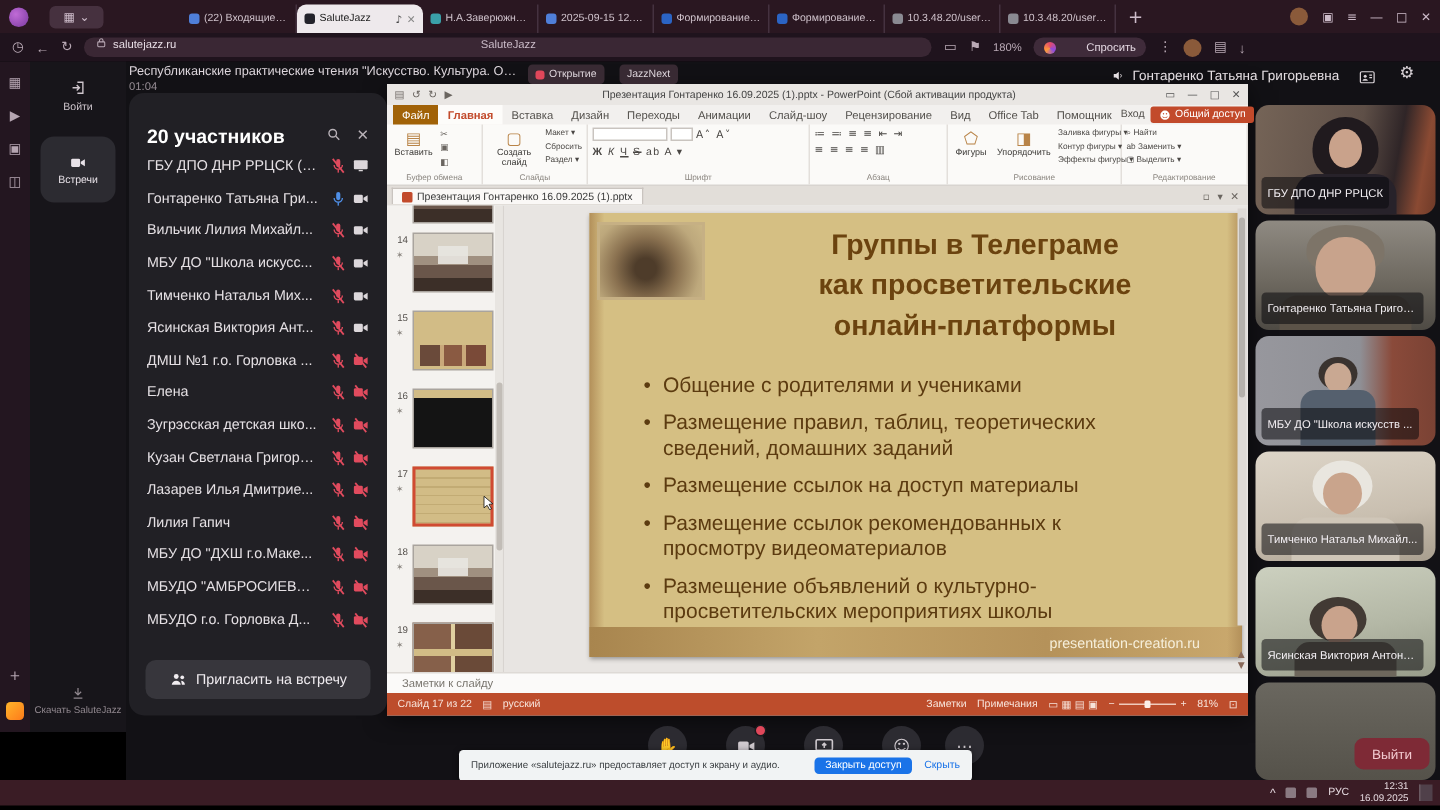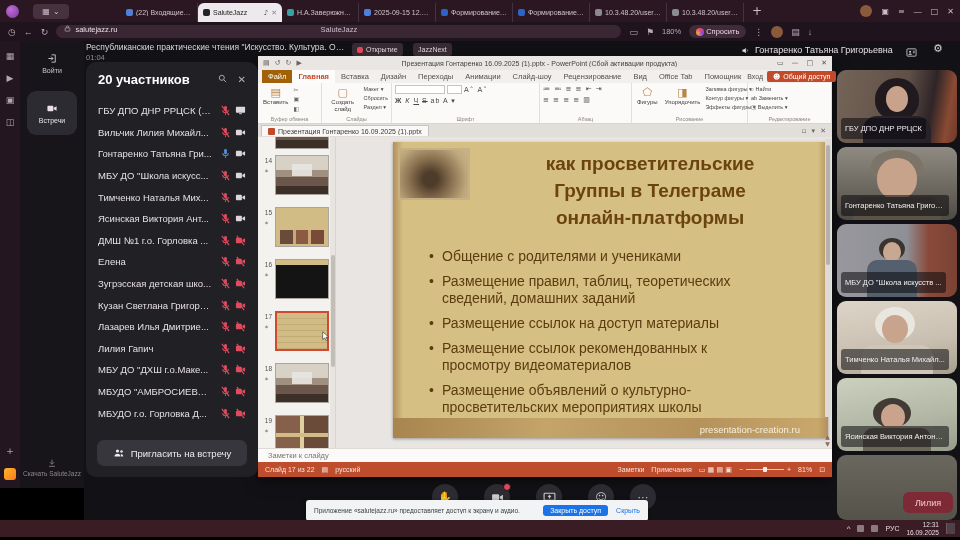--- a/index.html
+++ b/index.html
@@ -30,21 +30,21 @@
 
   
   #addressbar{position:absolute;left:0;top:22px;width:960px;height:19px;background:#1f131d;
     display:flex;align-items:center;gap:8px;padding:0 8px;z-index:6;color:#b9a9b5}
   .abico{font-size:9px;flex:none}
   #omnibox{flex:none;width:565px;height:13px;background:#3a2734;border-radius:7px;display:flex;
     align-items:flex-start;padding:0 8px;position:relative}
   #omnibox .url{font-size:7.5px;color:#e8dee6;margin-left:4px;z-index:1}
   #omnibox .ptitle{position:absolute;left:0;right:0;text-align:center;font-size:7.5px;color:#cbbcc8}
   .zoomlabel{font-size:7.5px}
-  .askpill{height:13px;border-radius:7px;background:#3f2b3a;display:flex;align-items:center;gap:2px;
+  .askpill{height:13px;border-radius:7px;background:#3f2b3a;display:flex;align-items:center;gap:20px;
     padding:0 7px;font-size:7.5px;color:#e4d8e2;flex:none}
   .askdot{width:8px;height:8px;border-radius:50%;background:conic-gradient(#e34b6a,#8a4ae0,#ff9a3a,#e34b6a)}
 
   
   #app{position:absolute;left:0;top:41px;width:960px;height:479px;background:#121115}
   #rail{position:absolute;left:0;top:0;width:20px;height:447px;background:#231620;display:flex;
     flex-direction:column;align-items:center;padding:10px 0 8px;gap:12px;color:#b5a5b1;font-size:9px;z-index:2}
   .railspacer{flex:1}
   .railorange{width:12px;height:12px;border-radius:3px;background:linear-gradient(135deg,#ffb52a,#ff7a1a)}
   #blackcorner{position:absolute;left:0;top:447px;width:84px;height:32px;background:#000;z-index:2}
@@ -60,21 +60,21 @@
   #meettimer{position:absolute;left:86px;top:12px;color:#968d94;font-size:7.5px;z-index:3}
   .badge{position:absolute;top:2px;height:13px;background:#382a33;border-radius:3px;color:#ded6dc;
     font-size:7px;display:flex;align-items:center;gap:3px;padding:0 5px;z-index:3}
   #badge1{left:352px}
   #badge2{left:413px}
   .reddot{width:6px;height:6px;border-radius:2px;background:#e0475a}
 
   
   #participants{position:absolute;left:86px;top:21px;width:172px;height:415px;background:#212025;
     border-radius:10px;z-index:3}
-  .phead{display:flex;align-items:center;padding:10px 12px 4px}
+  .phead{display:flex;align-items:center;padding:21px 12px 4px}
   .phead .ptitle2{font-size:13px;font-weight:bold;color:#fff;flex:1}
   .phicon{color:#b9b2b8;margin-left:10px;font-size:10px}
   #plist{position:absolute;top:38px;left:0;right:0;bottom:50px;overflow:hidden}
   .prow{height:21.6px;display:flex;align-items:center;padding:0 12px}
   .pname{flex:1;font-size:9.5px;color:#e5e0e4;white-space:nowrap;overflow:hidden;text-overflow:ellipsis;margin-right:4px}
   .pico{width:11px;height:11px;margin-left:4px;flex:none}
   .pico svg{width:11px;height:11px;display:block}
   .red{color:#e14b5e}.blue{color:#4f8fe8}.lt{color:#dcd7db}
   .invite{position:absolute;left:11px;bottom:11px;width:150px;height:26px;background:#37363c;border-radius:7px;
     color:#f0ecf0;font-size:9.5px;display:flex;align-items:center;justify-content:center;gap:6px}
@@ -374,43 +374,43 @@
               </svg>
             </span>
             <span class="pico lt">
               <svg viewBox="0 0 24 24" fill="currentColor">
                 <rect x="2" y="4" width="20" height="13" rx="1.5"></rect>
                 <rect x="9" y="18" width="6" height="2"></rect>
               </svg>
             </span>
           </div>
           <div class="prow">
-            <span class="pname">Вильчик Лилия Михайл...</span>
-            <span class="pico red">
-              <svg viewBox="0 0 24 24" fill="currentColor">
-                <rect x="9" y="2" width="6" height="12" rx="3"></rect>
-                <path d="M5 11a7 7 0 0 0 14 0h-2a5 5 0 0 1-10 0z"></path>
-                <rect x="11" y="18" width="2" height="4"></rect>
-                <line x1="4" y1="2" x2="20" y2="22" stroke="currentColor" stroke-width="2.5"></line>
-              </svg>
-            </span>
-            <span class="pico lt">
-              <svg viewBox="0 0 24 24" fill="currentColor">
-                <rect x="2" y="6" width="13" height="12" rx="2"></rect>
-                <path d="M16 10.5 22 7v10l-6-3.5z"></path>
-              </svg>
-            </span>
-          </div>
-          <div class="prow">
             <span class="pname">Гонтаренко Татьяна Гри...</span>
             <span class="pico blue">
               <svg viewBox="0 0 24 24" fill="currentColor">
                 <rect x="9" y="2" width="6" height="12" rx="3"></rect>
                 <path d="M5 11a7 7 0 0 0 14 0h-2a5 5 0 0 1-10 0z"></path>
                 <rect x="11" y="18" width="2" height="4"></rect>
+              </svg>
+            </span>
+            <span class="pico lt">
+              <svg viewBox="0 0 24 24" fill="currentColor">
+                <rect x="2" y="6" width="13" height="12" rx="2"></rect>
+                <path d="M16 10.5 22 7v10l-6-3.5z"></path>
+              </svg>
+            </span>
+          </div>
+          <div class="prow">
+            <span class="pname">Вильчик Лилия Михайл...</span>
+            <span class="pico red">
+              <svg viewBox="0 0 24 24" fill="currentColor">
+                <rect x="9" y="2" width="6" height="12" rx="3"></rect>
+                <path d="M5 11a7 7 0 0 0 14 0h-2a5 5 0 0 1-10 0z"></path>
+                <rect x="11" y="18" width="2" height="4"></rect>
+                <line x1="4" y1="2" x2="20" y2="22" stroke="currentColor" stroke-width="2.5"></line>
               </svg>
             </span>
             <span class="pico lt">
               <svg viewBox="0 0 24 24" fill="currentColor">
                 <rect x="2" y="6" width="13" height="12" rx="2"></rect>
                 <path d="M16 10.5 22 7v10l-6-3.5z"></path>
               </svg>
             </span>
           </div>
           <div class="prow">
@@ -787,22 +787,22 @@
               </div>
             </div>
           <div class="thscroll">
               <span class="sb"></span>
             </div>
         </div>
         <div class="canvas">
           <div class="slide">
             <div class="simg"></div>
             <div class="stitle">
+              <div>Группы в Телеграме</div>
               <div>как просветительские</div>
-              <div>Группы в Телеграме</div>
               <div>онлайн-платформы</div>
             </div>
             <ul class="sbullets" id="bullets">
                 <li>Общение с родителями и учениками</li>
                 <li>Размещение правил, таблиц, теоретических сведений, домашних заданий</li>
                 <li>Размещение ссылок на доступ материалы</li>
                 <li>Размещение ссылок рекомендованных к просмотру видеоматериалов</li>
                 <li>Размещение объявлений о культурно-просветительских мероприятиях школы</li>
               </ul>
             <div class="sfoot"></div>
@@ -875,21 +875,21 @@
           <span class="tlbl">Тимченко Наталья Михайл...</span>
         </div>
         <div class="tile t5" style="top: 337px; height: 73px;">
           <div class="hair"></div>
           <div class="face"></div>
           <div class="bod"></div>
           <span class="tlbl">Ясинская Виктория Антоно...</span>
         </div>
         <div class="tile t6" style="top: 414px; height: 65px;"></div>
       </div>
-    <div id="leavebtn">Лилия</div>
+    <div id="leavebtn">Выйти</div>
 
     <div class="mbtn" style="left:432px">
         <span class="g">✋</span>
       </div>
     <div class="mbtn" style="left:484px">
       <svg viewBox="0 0 24 24" fill="#cfc9ce">
           <rect x="2" y="6" width="13" height="12" rx="2"></rect>
           <path d="M16 10.5 22 7v10l-6-3.5z"></path>
         </svg>
       <span class="mbadge"></span>

